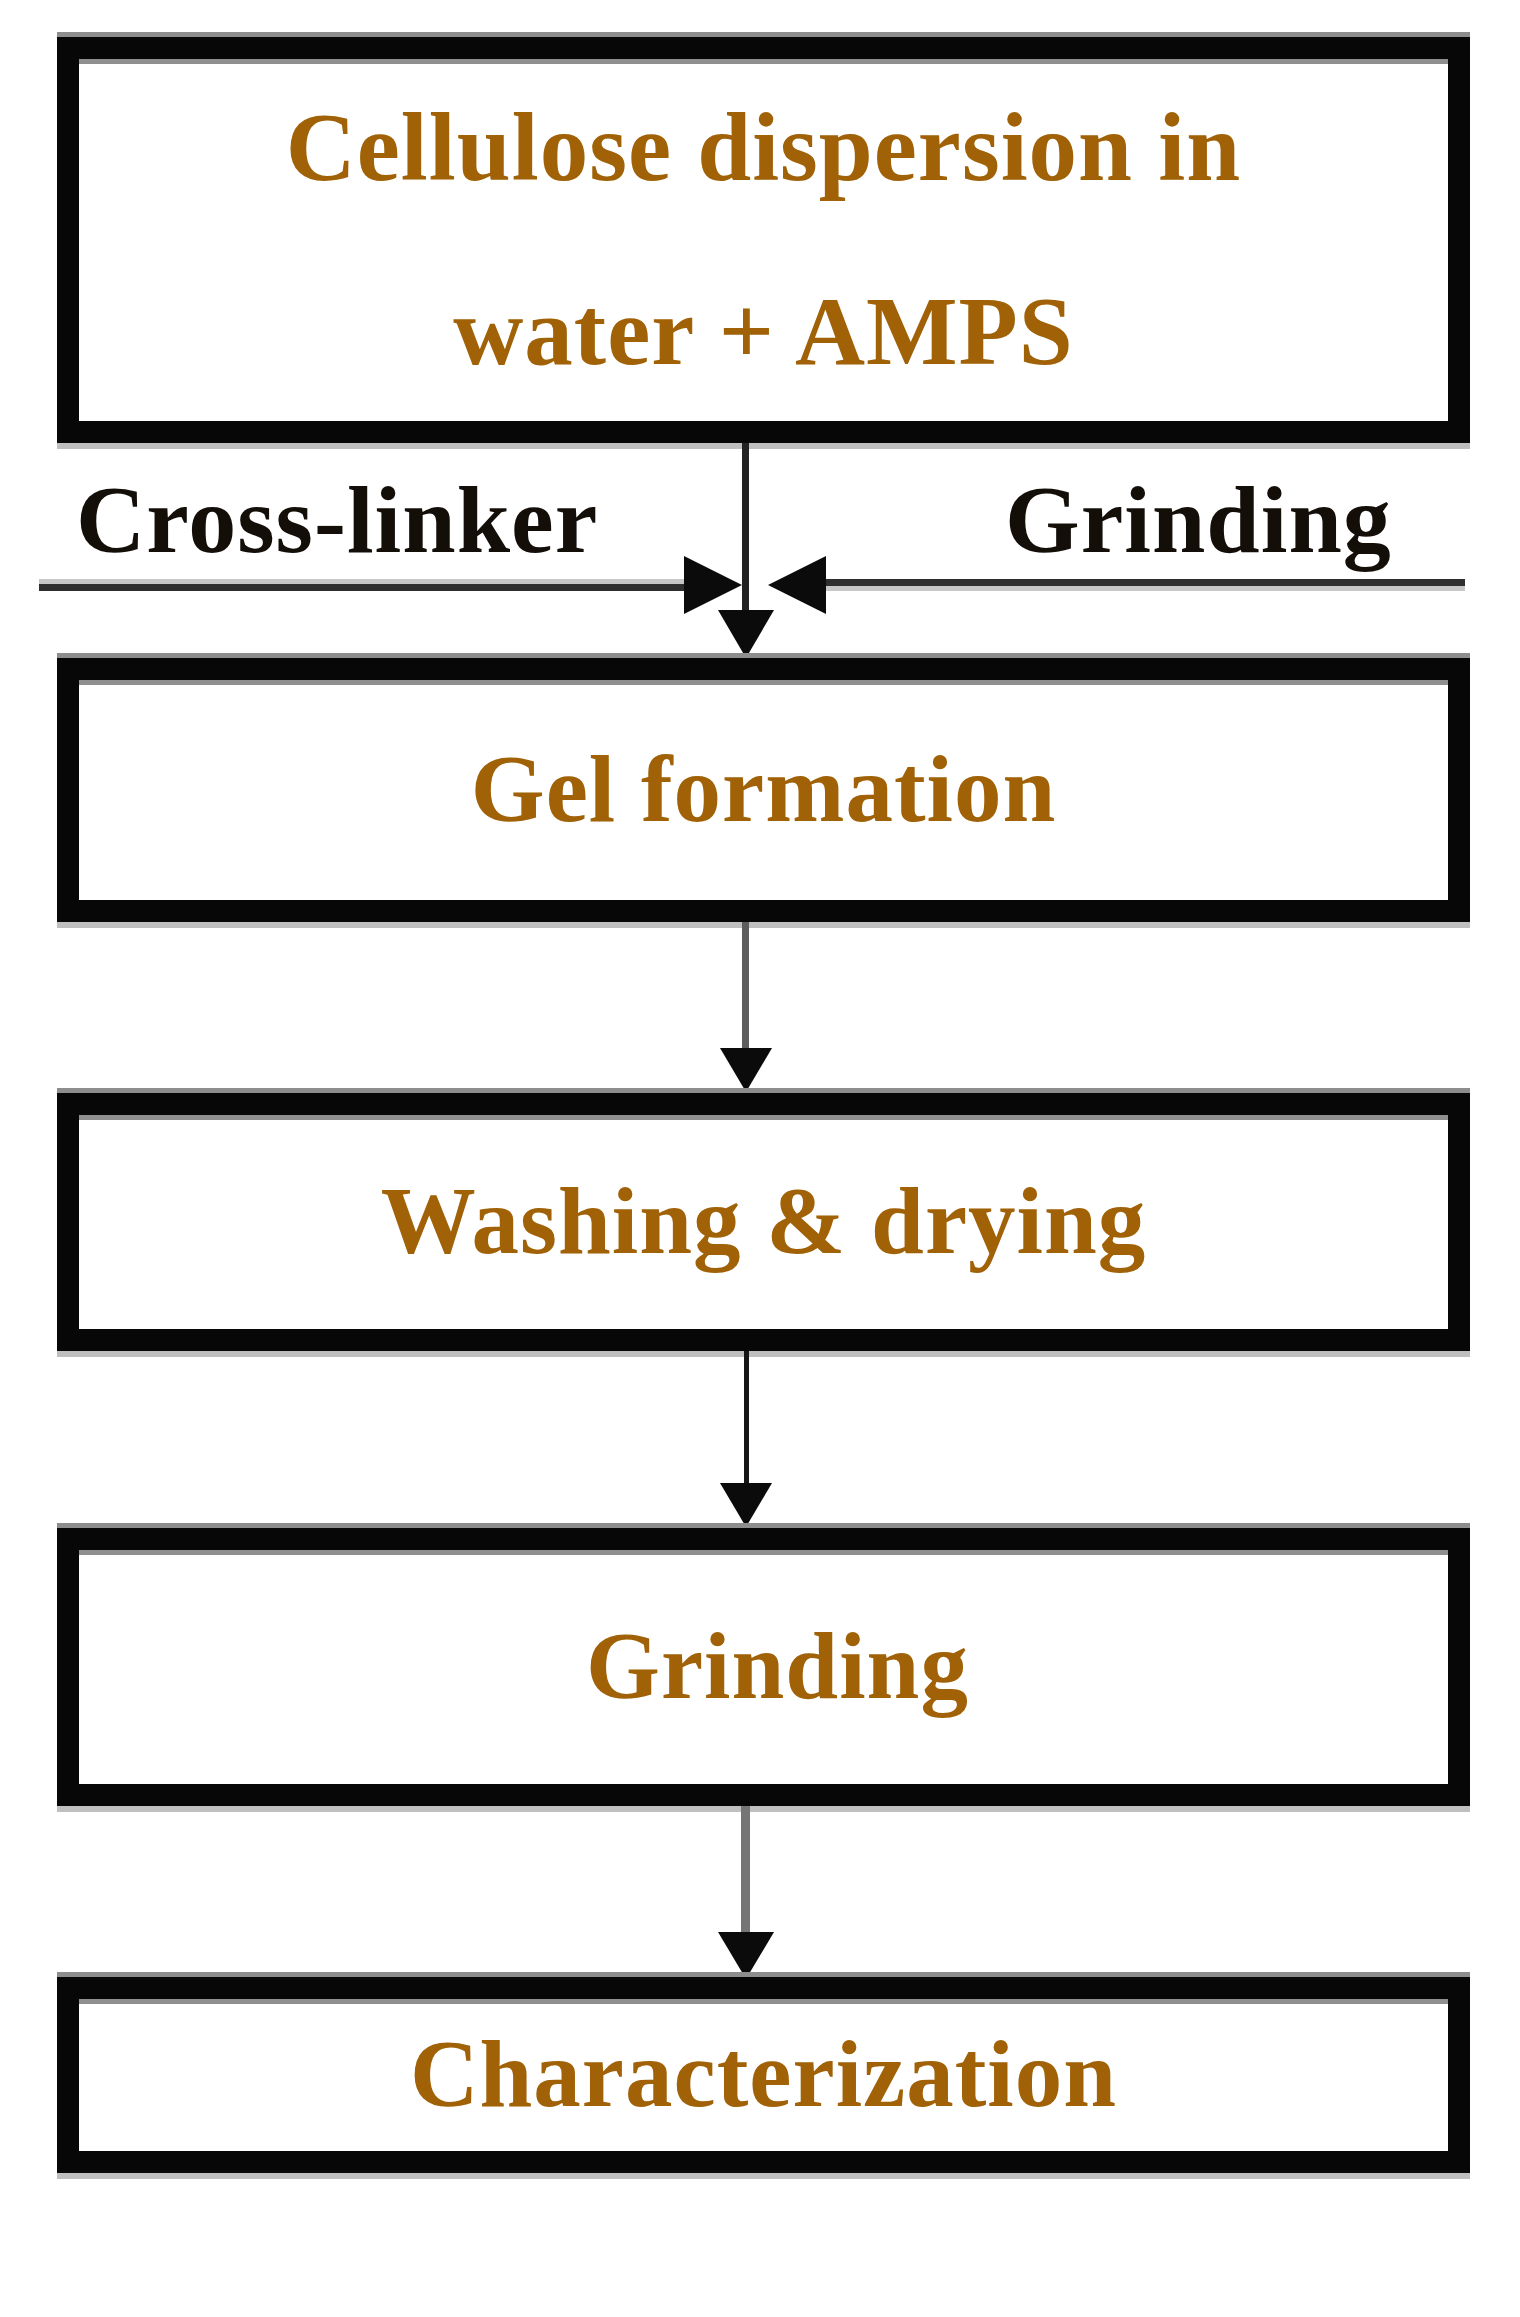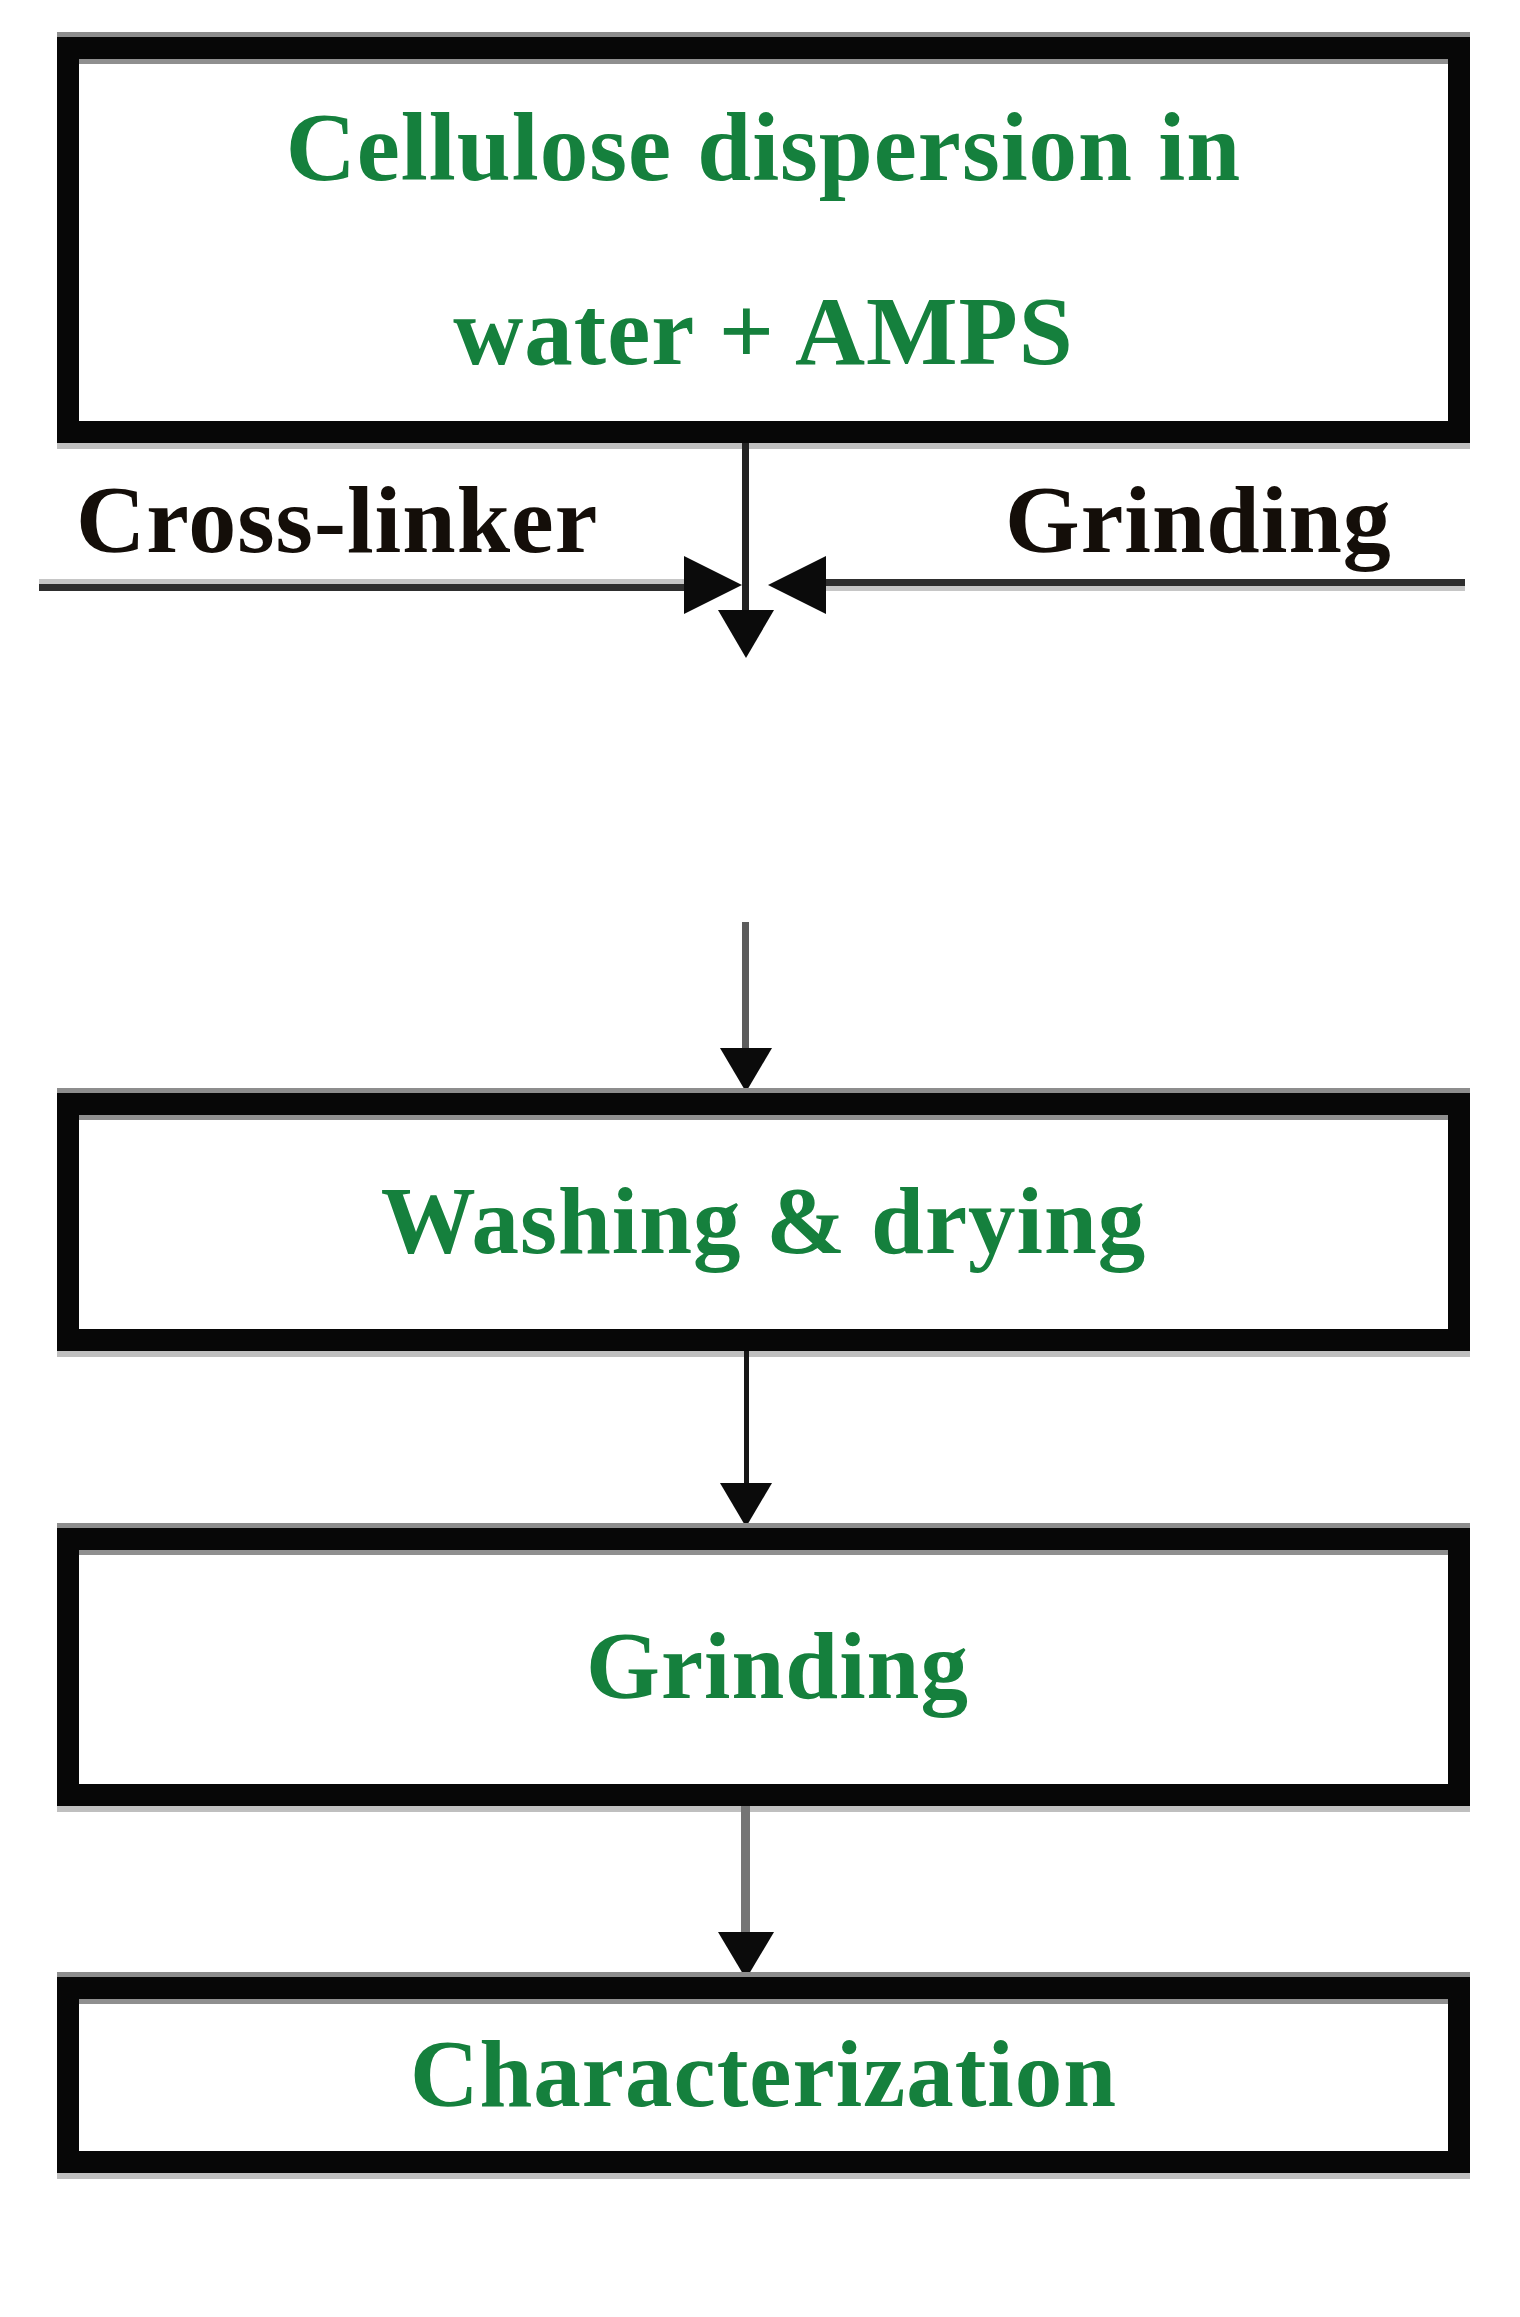--- a/index.html
+++ b/index.html
@@ -31,21 +31,21 @@
   .box-1 { top: 37px;   height: 406px; }
   .box-2 { top: 658px;  height: 264px; }
   .box-3 { top: 1093px; height: 258px; }
   .box-4 { top: 1528px; height: 278px; padding-left: 28px; }
   .box-5 { top: 1977px; height: 196px; }
 
   .box-label {
     font-weight: bold;
     font-size: 95px;
     line-height: 1.15;
-    color: #15803d;
+    color: #a16207;
     letter-spacing: 1px;
     white-space: nowrap;
   }
   .box-1 .box-label { font-size: 97px; line-height: 1.9; }
 
   
   .side-label {
     position: absolute;
     font-weight: bold;
     font-size: 96px;
@@ -108,20 +108,23 @@
   <div class="side-label label-cross-linker">Cross-linker</div>
   <div class="hline hline-cross-linker"></div>
   <div class="tri tri-right"></div>
 
   <div class="side-label label-initiator">Grinding</div>
   <div class="hline hline-initiator"></div>
   <div class="tri tri-left"></div>
 
   <div class="tri tri-down-1"></div>
 
+  <div class="pbox box-2">
+    <div class="box-label">Gel formation</div>
+  </div>
 
   <div class="vline vline-2"></div>
   <div class="tri tri-down-2"></div>
 
   <div class="pbox box-3">
     <div class="box-label">Washing &amp; drying</div>
   </div>
 
   <div class="vline vline-3"></div>
   <div class="tri tri-down-3"></div>

